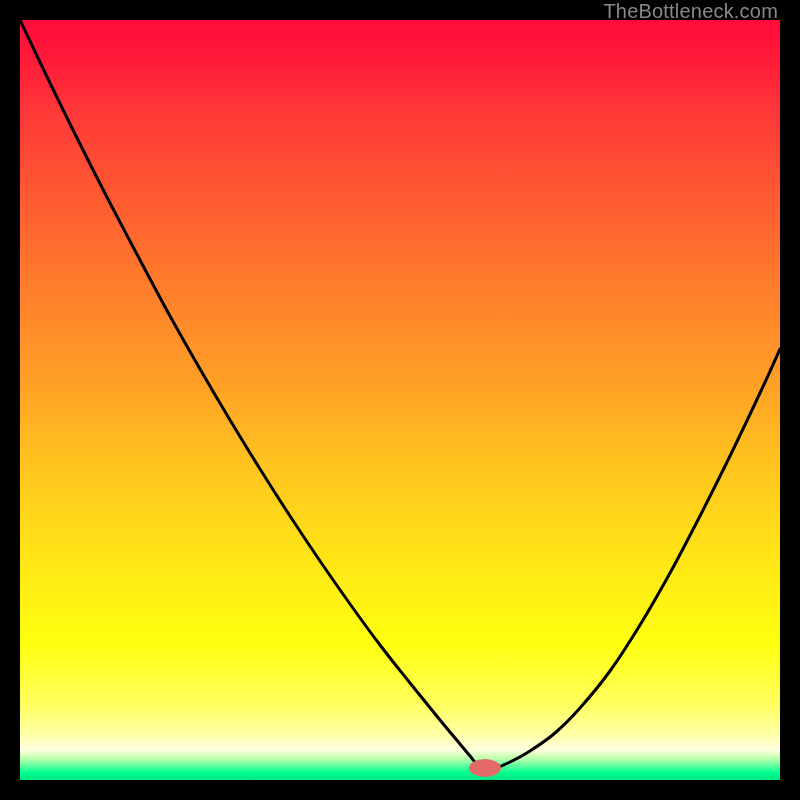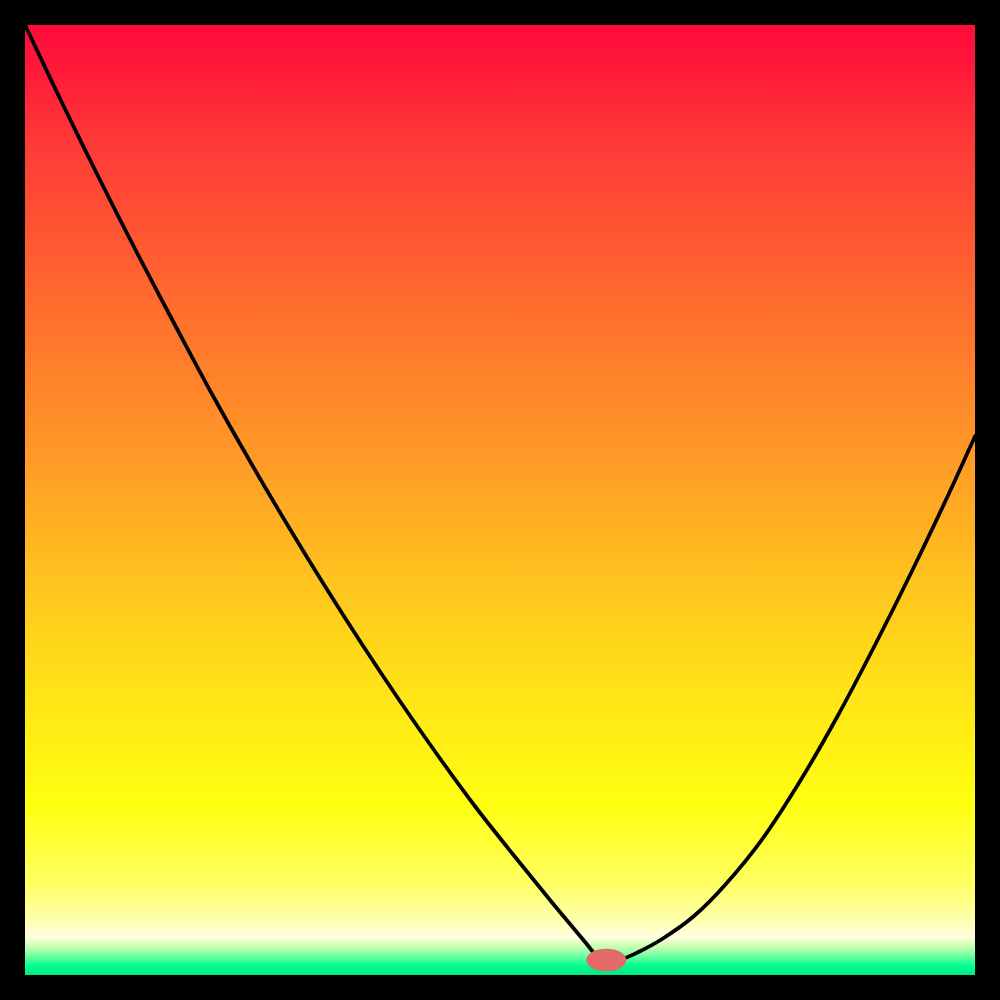--- a/index.html
+++ b/index.html
@@ -79,13 +79,14 @@
 <body>
 
 <div class="frame">
   <div class="plot-area">
     <div class="gradient-bg"></div>
     <svg class="curve-svg" viewBox="0 0 760 760" preserveAspectRatio="none">
       <path id="curvePath" class="curve-path" d="M 0 0 C 5.3999999999999995 11.34, 19.200000000000003 40.68, 30 63 C 40.8 85.32, 49.2 102.4, 60 124 C 70.8 145.6, 79.2 162.12, 90 183 C 100.8 203.88, 109.2 219.66, 120 240 C 130.8 260.34, 139.2 276.38, 150 296 C 160.8 315.62, 169.2 330.28, 180 349 C 190.8 367.72, 199.2 382, 210 400 C 220.8 418, 229.2 431.72, 240 449 C 250.8 466.28, 259.2 479.44, 270 496 C 280.8 512.56, 289.2 525.16, 300 541 C 310.8 556.84, 319.2 568.88, 330 584 C 340.8 599.12, 349.2 610.78, 360 625 C 370.8 639.22, 379.2 649.5, 390 663 C 400.8 676.5, 411 689.02, 420 700 C 429 710.98, 434.6 717.52, 440 724 C 445.4 730.48, 447.3 732.76, 450 736 C 452.7 739.24, 452.84 739.84, 455 742 C 457.16 744.16, 458.4 746.92, 462 748 C 465.6 749.08, 469.96 749.08, 475 748 C 480.04 746.92, 483.7 745.06, 490 742 C 496.3 738.94, 501.9 736.22, 510 731 C 518.1 725.78, 526 720.74, 535 713 C 544 705.26, 550.1 699.16, 560 688 C 569.9 676.84, 579.2 665.94, 590 651 C 600.8 636.06, 609.2 622.64, 620 605 C 630.8 587.36, 639.2 572.62, 650 553 C 660.8 533.38, 669.2 517.06, 680 496 C 690.8 474.94, 699.2 458.14, 710 436 C 720.8 413.86, 731 392.26, 740 373 C 749 353.74, 756.4 336.92, 760 329"></path>
       <ellipse id="optMarker" class="optimum-marker" cx="465" cy="748" rx="16" ry="9"></ellipse>
     </svg>
   </div>
+  <div class="watermark">TheBottleneck.com</div>
 </div>
 
 </body></html>

